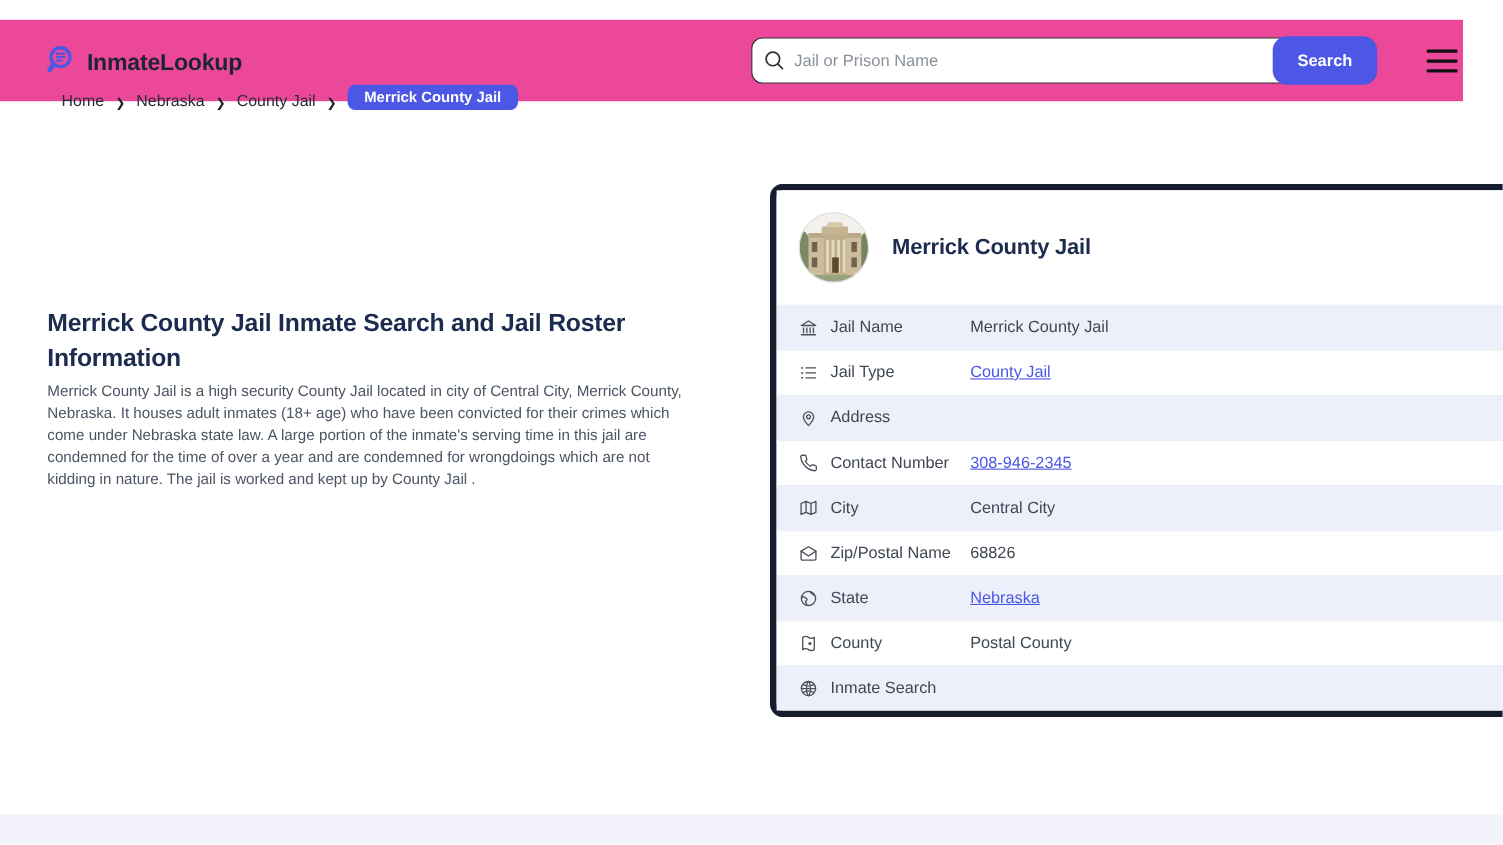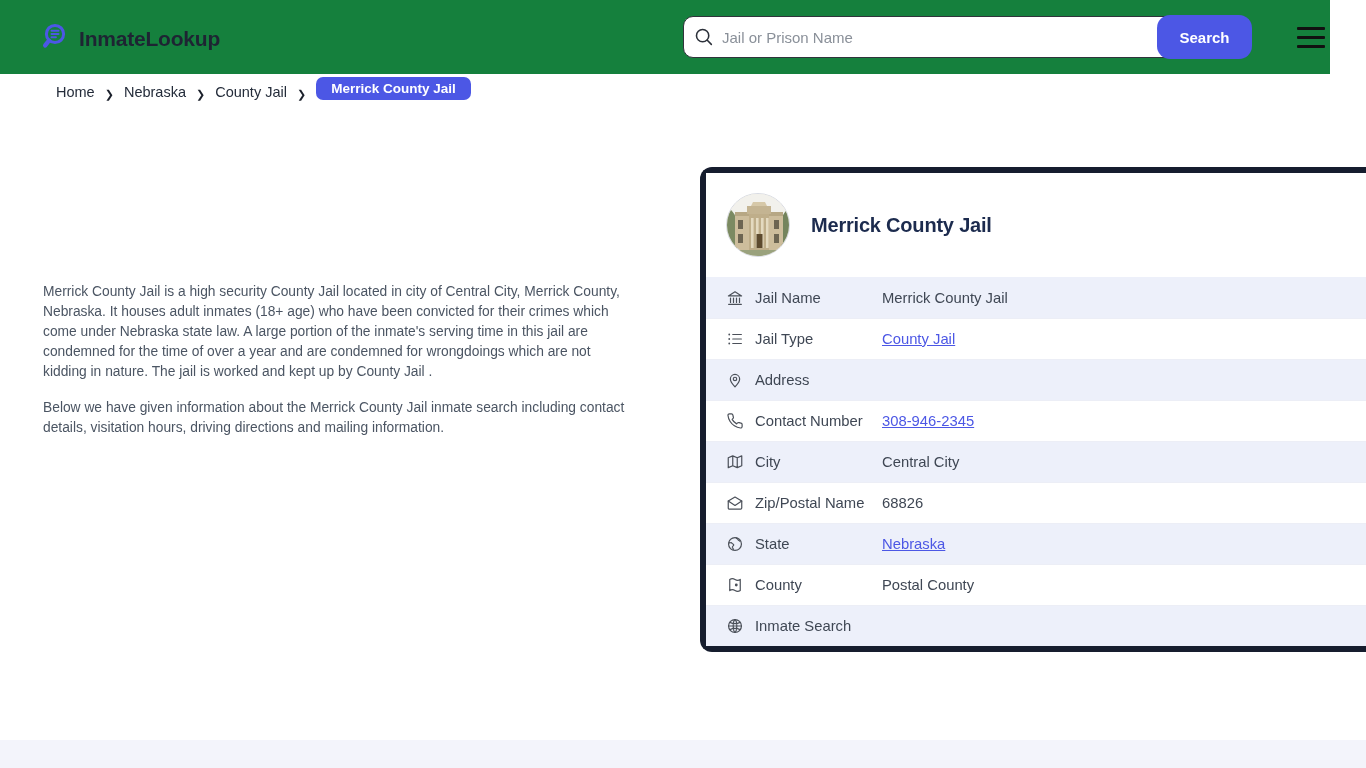--- a/index.html
+++ b/index.html
@@ -5,21 +5,21 @@
   * { margin: 0; padding: 0; box-sizing: border-box; }
   html, body { width: 1366px; height: 768px; overflow: hidden; }
   body {
     font-family: "Liberation Sans", "DejaVu Sans", sans-serif;
     background: #ffffff;
     position: relative;
     color: #3f4754;
   }
 
   
-  .header { position: absolute; top: 0; left: 0; width: 1330px; height: 74px; background: #15803d; }
+  .header { position: absolute; top: 18px; left: 0; width: 1330px; height: 74px; background: #ec4899; }
   .brand { position: absolute; left: 38px; top: 21px; display: flex; align-items: center; gap: 9px; cursor: pointer; }
   .brand-text { font-size: 21px; font-weight: 700; color: #1e2433; letter-spacing: -0.2px; }
 
   .search-wrap { position: absolute; left: 683px; top: 16px; width: 568px; height: 42px; }
   .search-input {
     width: 100%; height: 100%; border: 1px solid #30343b; border-radius: 10px;
     padding: 0 110px 0 38px; font-size: 15px; color: #1f2937; outline: none;
     font-family: "Liberation Sans", sans-serif; background: #fff;
   }
   .search-input::placeholder { color: #8a9099; }
@@ -156,22 +156,22 @@
   <a class="crumb-link">Home</a>
   <span class="crumb-sep">❯</span>
   <a class="crumb-link">Nebraska</a>
   <span class="crumb-sep">❯</span>
   <a class="crumb-link">County Jail</a>
   <span class="crumb-sep">❯</span>
   <span class="crumb-badge">Merrick County Jail</span>
 </nav>
 
 <section class="article">
+  <h1>Merrick County Jail Inmate Search and Jail Roster Information</h1>
   <p>Merrick County Jail is a high security County Jail located in city of Central City, Merrick County, Nebraska. It houses adult inmates (18+ age) who have been convicted for their crimes which come under Nebraska state law. A large portion of the inmate's serving time in this jail are condemned for the time of over a year and are condemned for wrongdoings which are not kidding in nature. The jail is worked and kept up by County Jail .</p>
-  <p>Below we have given information about the Merrick County Jail inmate search including contact details, visitation hours, driving directions and mailing information.</p>
 </section>
 
 <aside class="card">
   <div class="card-header">
     <div class="card-photo">
       <svg viewBox="0 0 64 64">
         <rect x="0" y="0" width="64" height="64" fill="#e9e6dd"></rect>
         <rect x="0" y="0" width="64" height="20" fill="#f2f1ec"></rect>
         <path d="M0 14c6 2 10 8 10 18v32H0z" fill="#7b8a62"></path>
         <path d="M64 14c-6 2-10 8-10 18v32H64z" fill="#74845d"></path>

